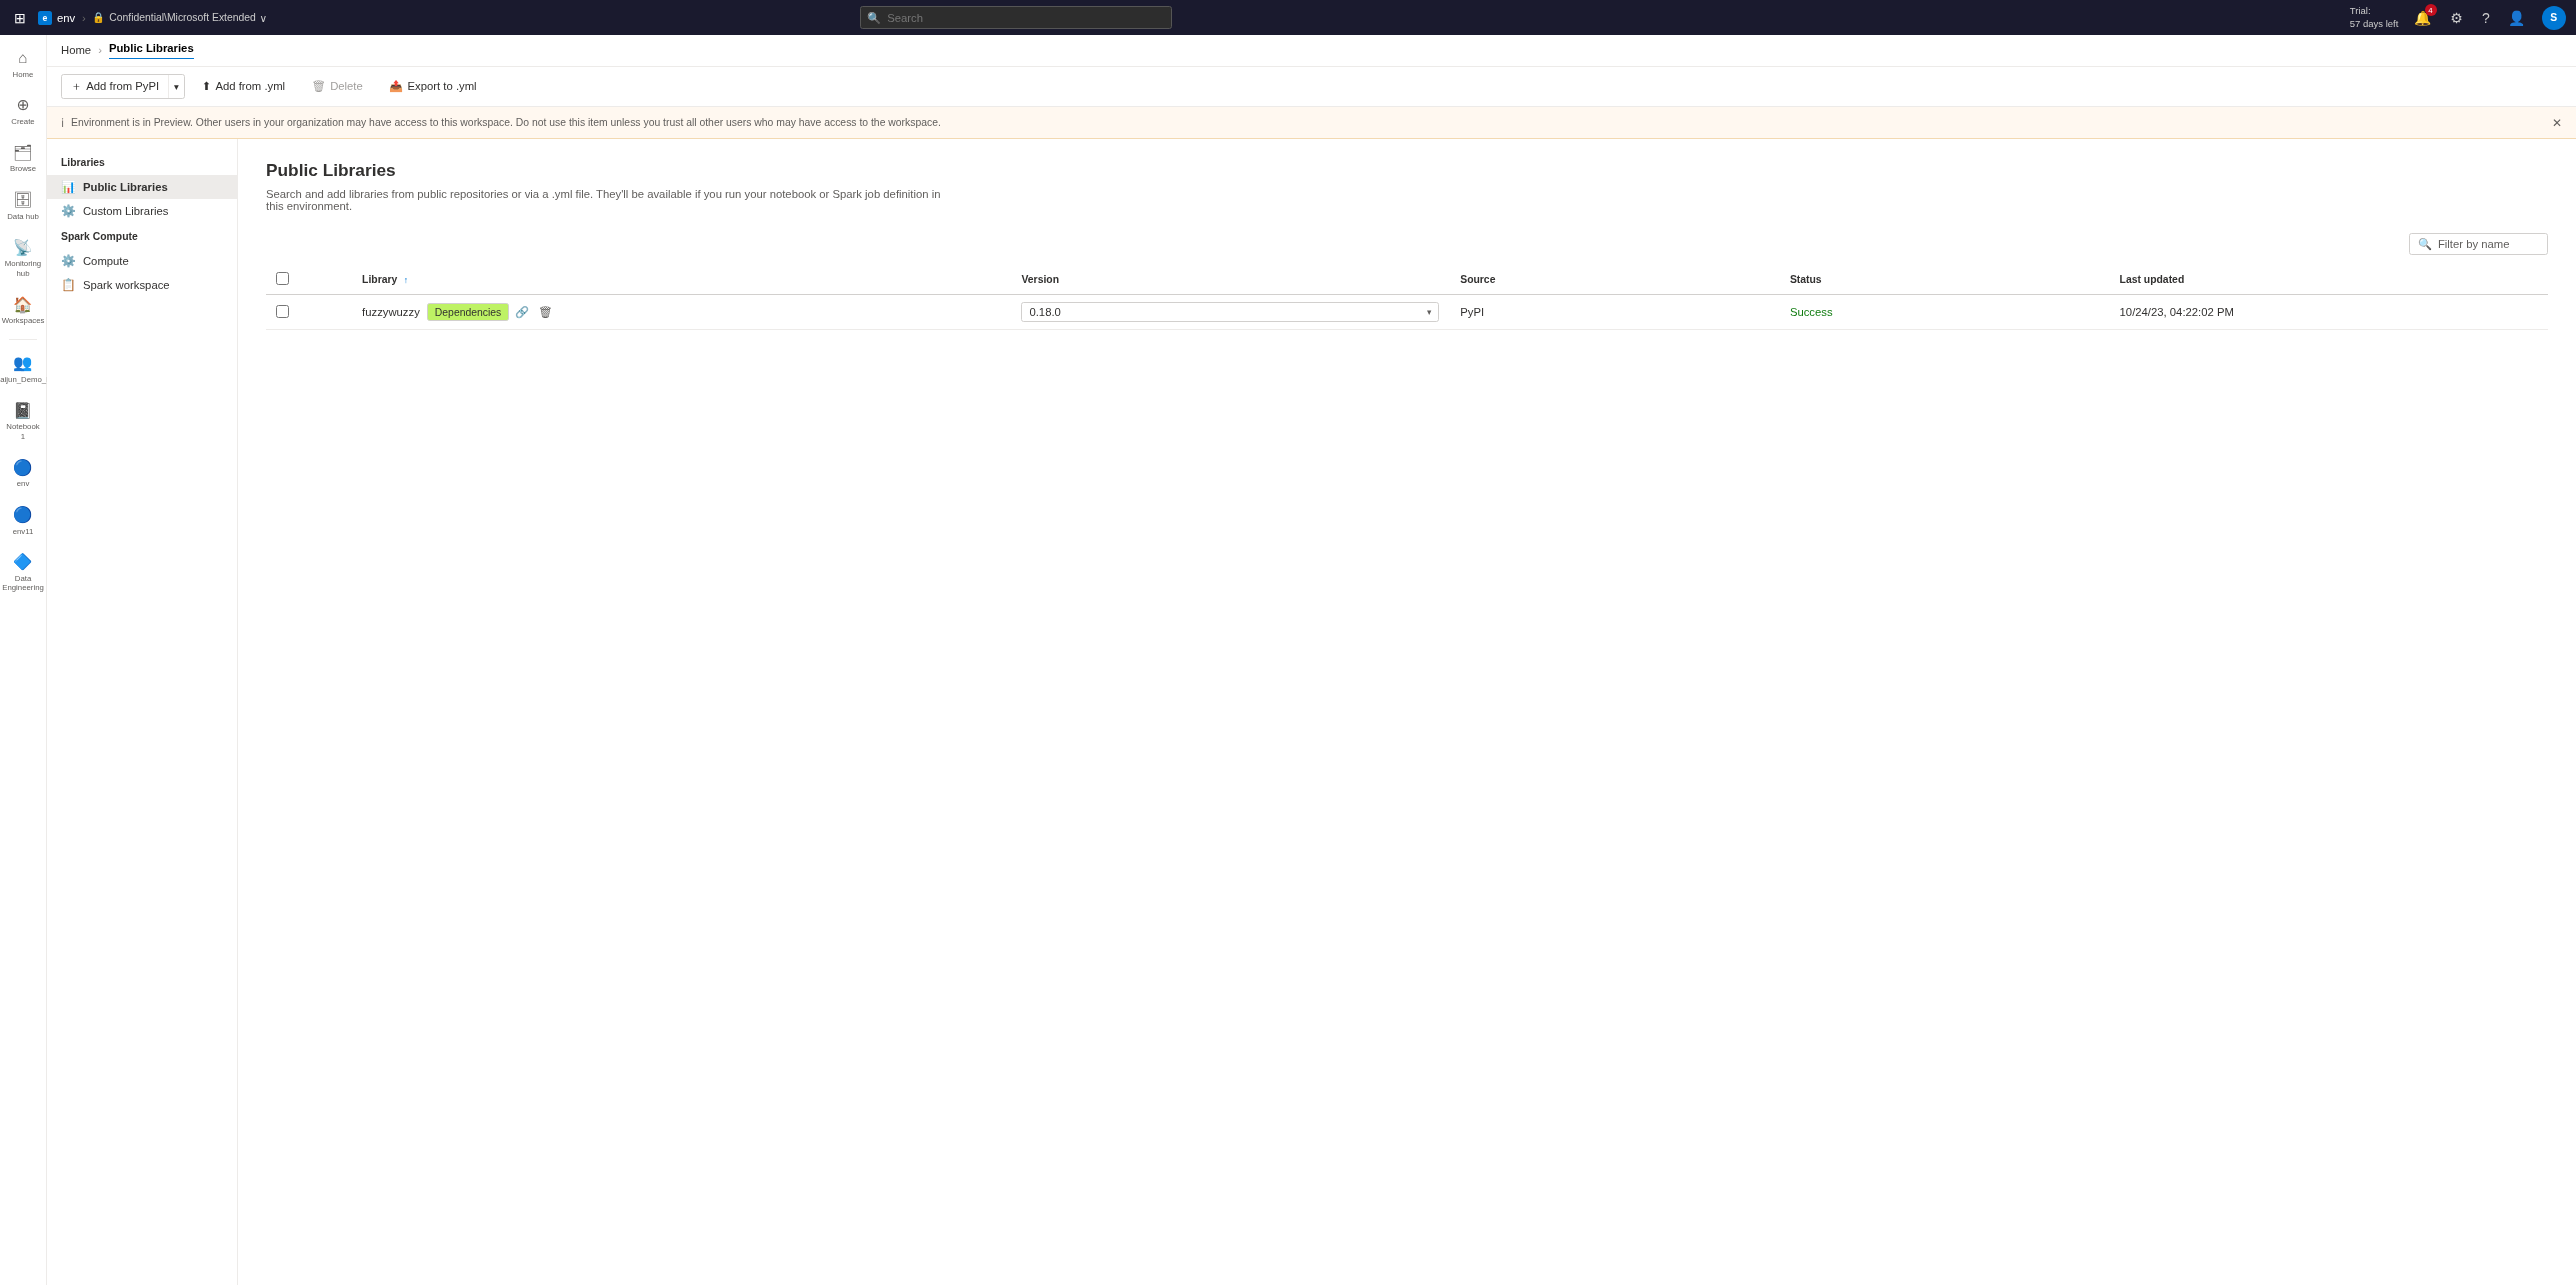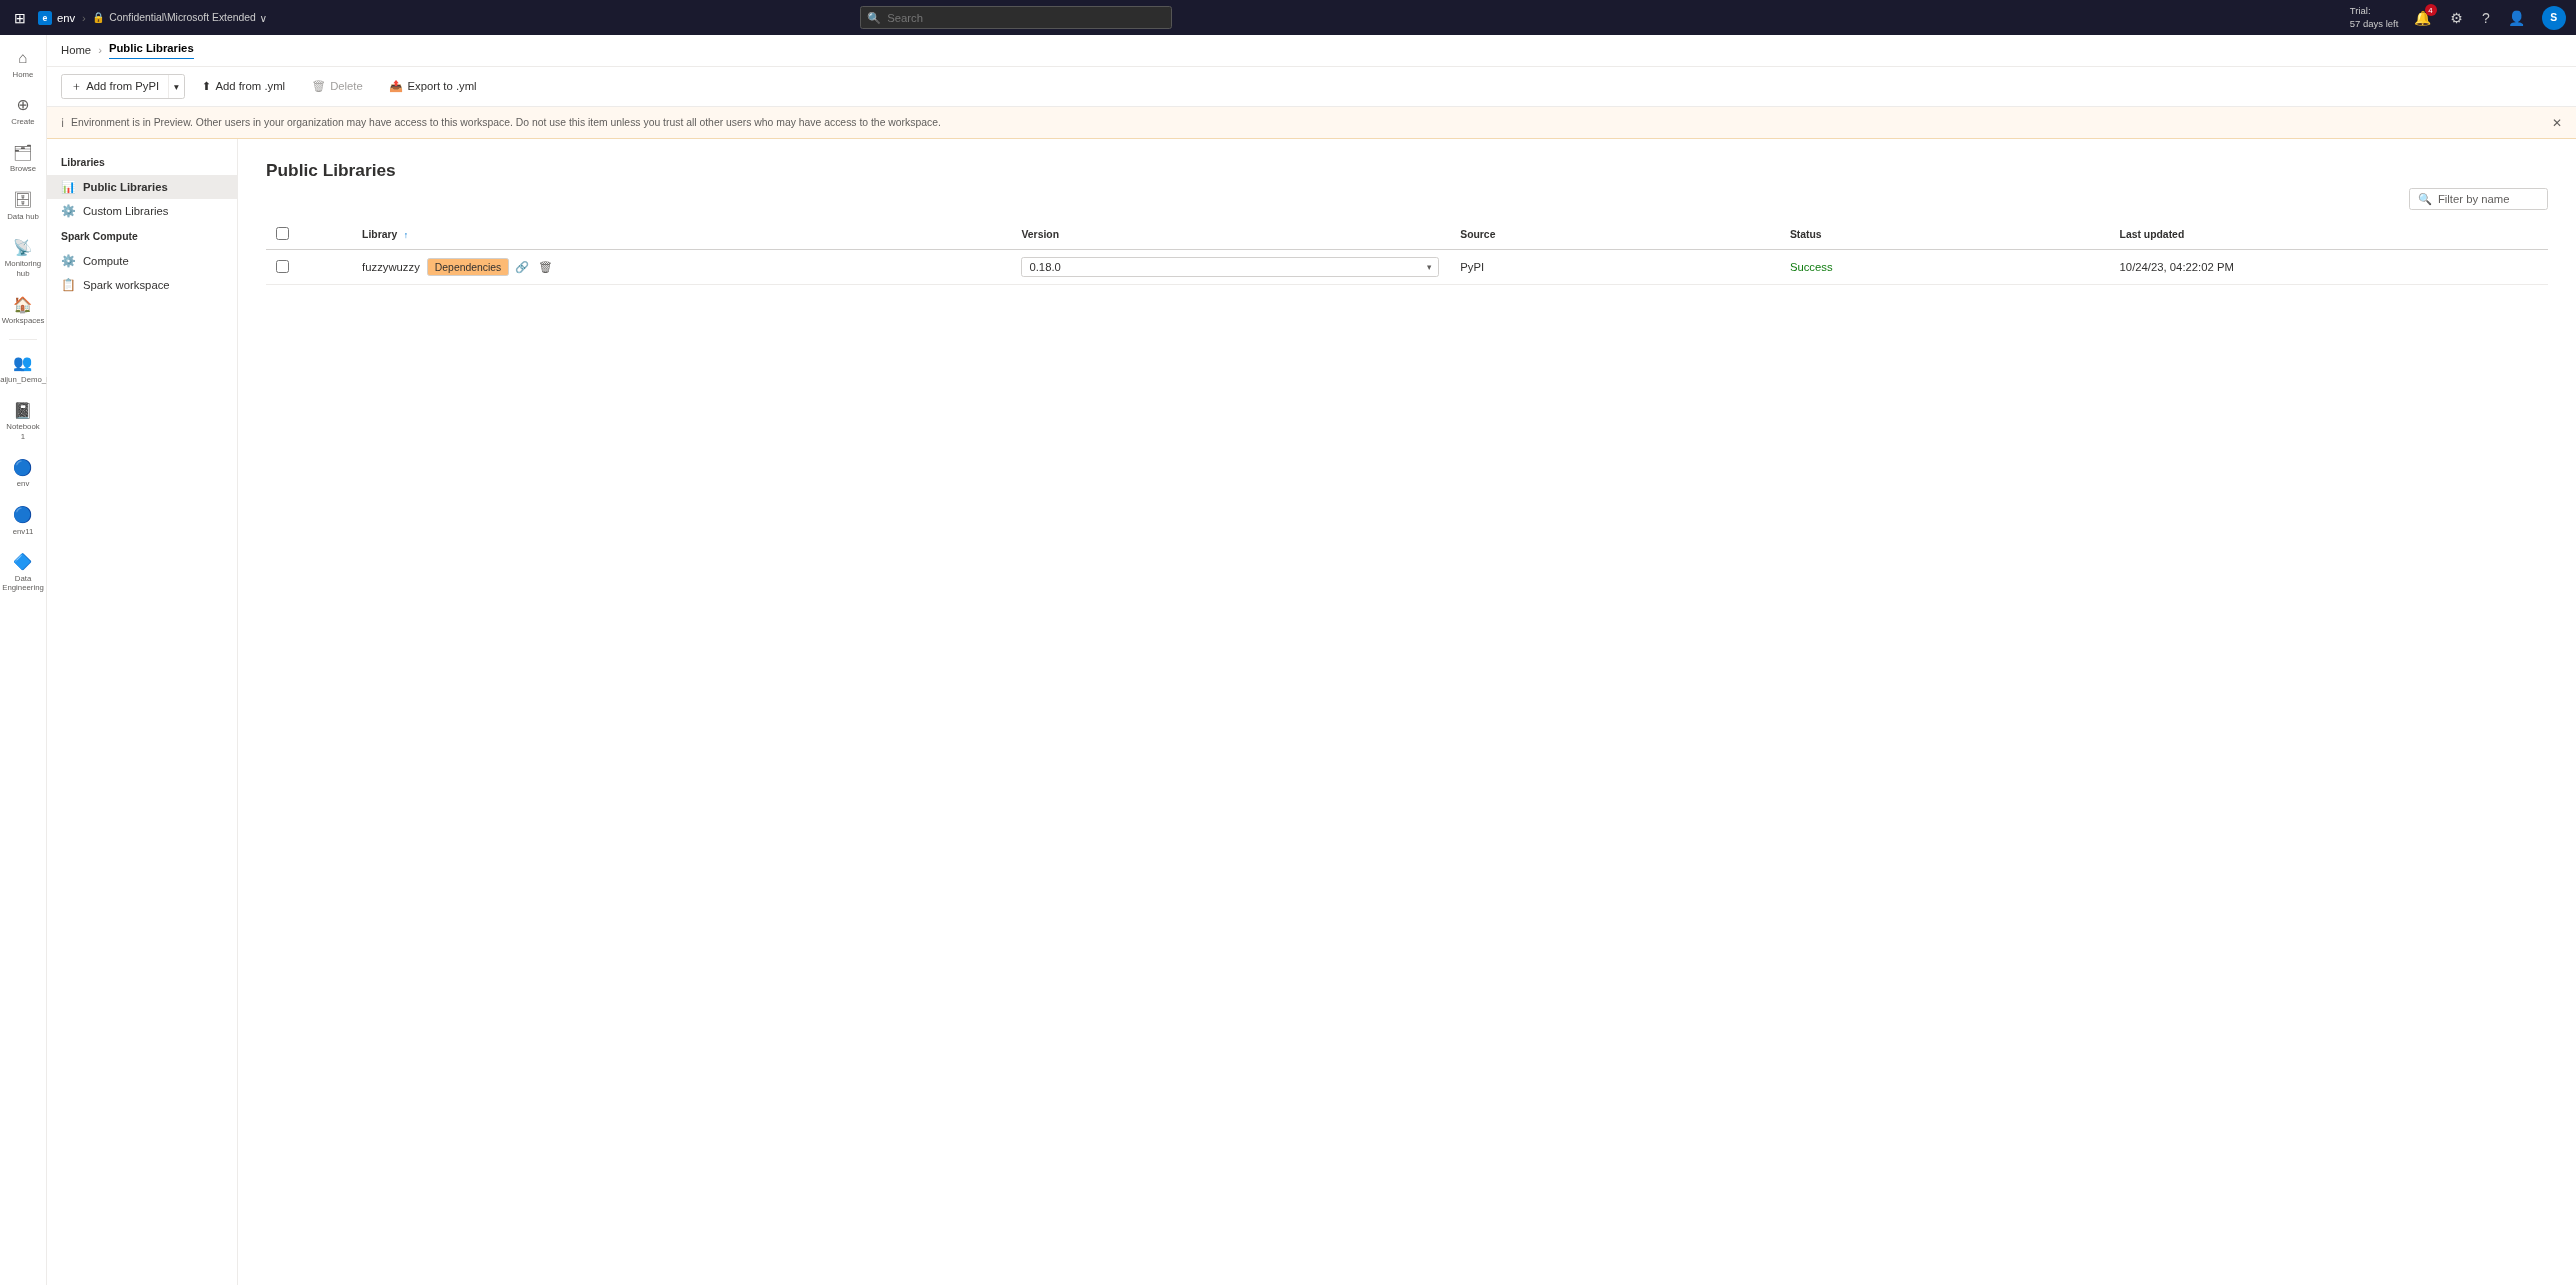--- a/index.html
+++ b/index.html
@@ -84,21 +84,21 @@
     .col-checkbox { width: 28px; }
     .col-library { width: 260px; }
     .col-version { width: 173px; }
     .col-source { width: 130px; }
     .col-status { width: 130px; }
     .col-lastupdated { width: 173px; }
     .sort-icon { margin-left: 3.5px; color: #0078d4; font-size: 8.7px; }
 
     
     .row-actions { display: flex; align-items: center; gap: 3.5px; }
-    .row-action-btn { display: flex; align-items: center; gap: 3.5px; padding: 2.6px 7px; border: 0.9px solid #d2d0ce; border-radius: 2.6px; background: #fdba74; font-size: 10.4px; cursor: pointer; color: #323130; }
+    .row-action-btn { display: flex; align-items: center; gap: 3.5px; padding: 2.6px 7px; border: 0.9px solid #d2d0ce; border-radius: 2.6px; background: #bef264; font-size: 10.4px; cursor: pointer; color: #323130; }
     .row-action-icon { font-size: 11.3px; color: #605e5c; cursor: pointer; padding: 2.6px; }
 
     
     .version-select { display: flex; align-items: center; border: 0.9px solid #d2d0ce; border-radius: 2.6px; padding: 2.6px 7px; background: #fff; min-width: 87px; font-size: 11.3px; gap: 7px; }
     .version-select-arrow { color: #605e5c; font-size: 8.7px; margin-left: auto; }
 
     
     .status-success { color: #107c10; }
   </style>
 </head>
@@ -242,20 +242,21 @@
           <span>Compute</span>
         </div>
         <div class="sidebar-nav-item">
           <span class="sidebar-nav-icon">📋</span>
           <span>Spark workspace</span>
         </div>
       </div>
 
       <div class="main-content">
         <h1 class="page-title">Public Libraries</h1>
+        <p class="page-desc">Search and add libraries from public repositories or via a .yml file. They'll be available if you run your notebook or Spark job definition in this environment.</p>
 
         <div class="filter-bar">
           <div class="filter-input">
             <span class="filter-input-icon">🔍</span>
             <span>Filter by name</span>
           </div>
         </div>
 
         <table class="library-table">
           <thead>

